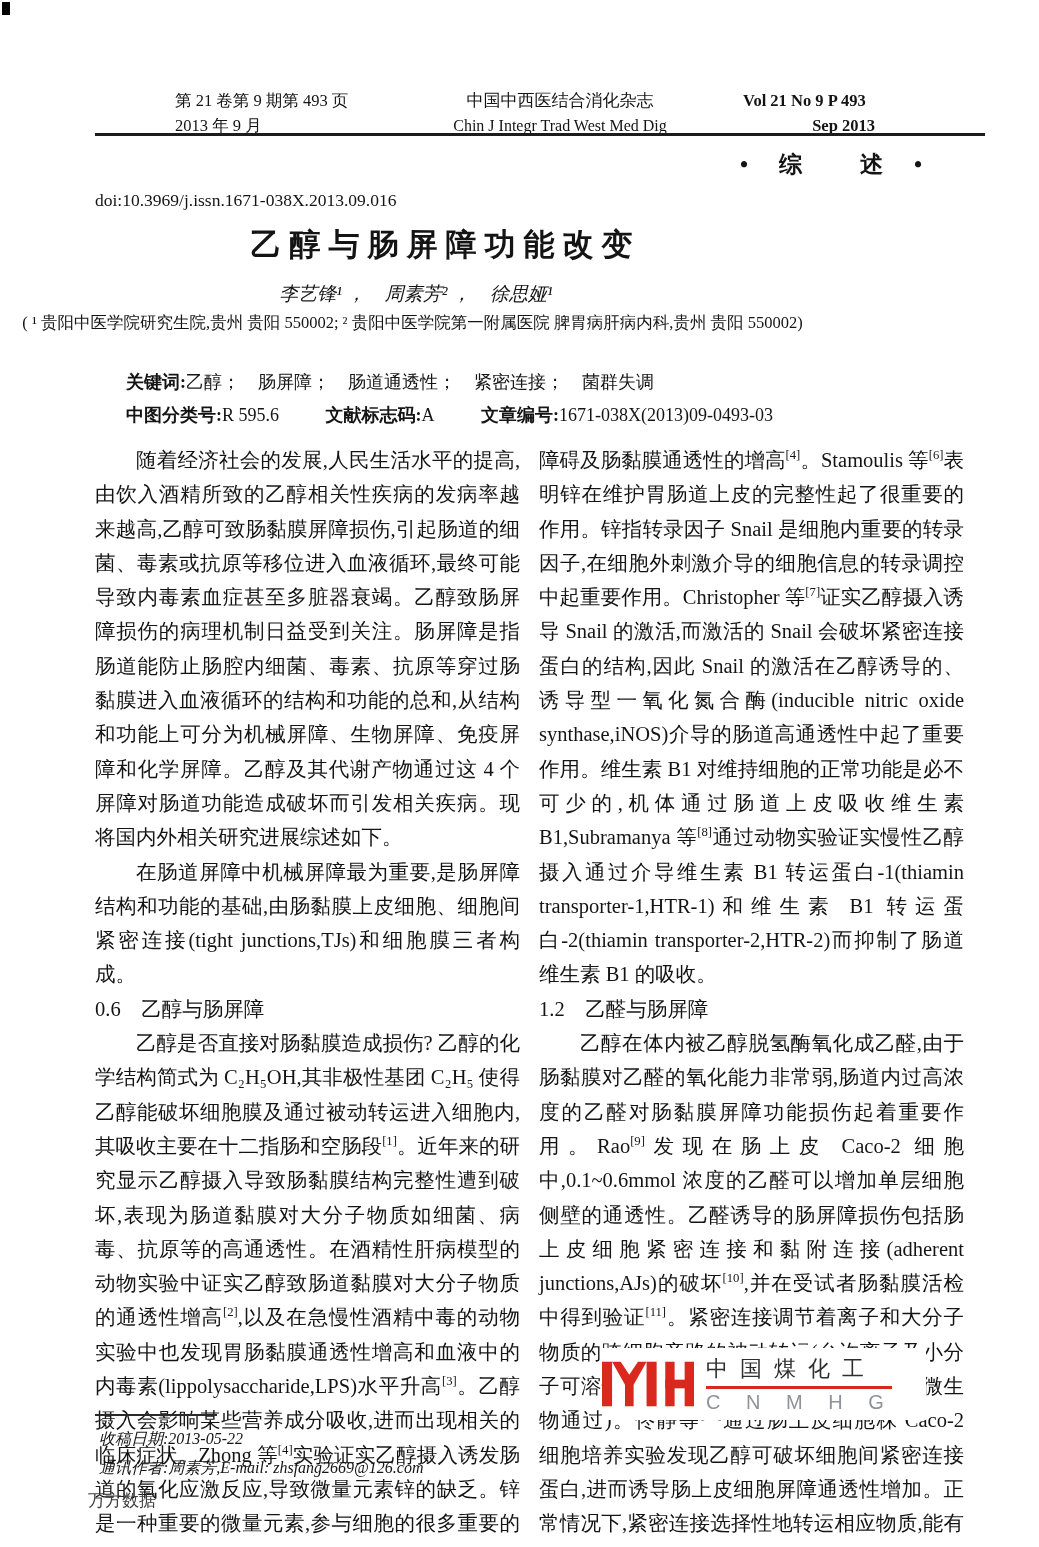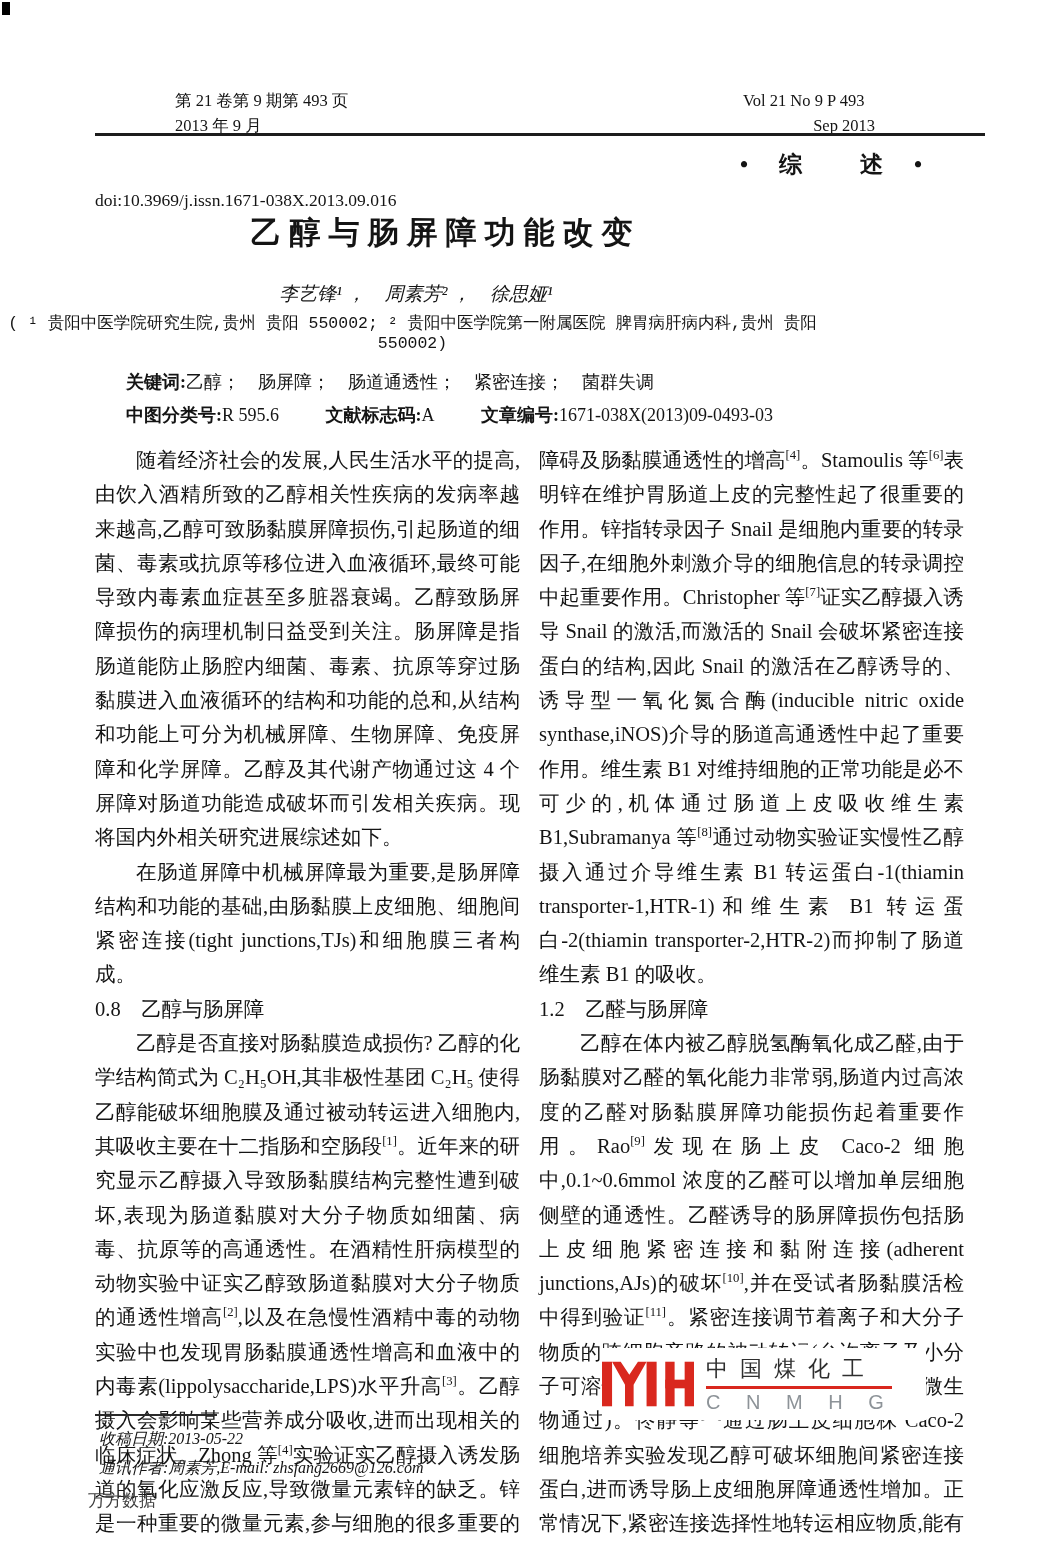--- a/index.html
+++ b/index.html
@@ -7,33 +7,33 @@
     position:relative; width:1039px; height:1547px; background:#fff;
     font-family:"Liberation Serif","DejaVu Serif",serif; color:#141414;
     overflow:hidden;
   }
   .corner-mark { position:absolute; top:2px; left:2px; width:8px; height:13px; background:#000; }
 
   
   .hdr-left  { position:absolute; top:88px;  left:175px; font-size:16.5px; line-height:25px; }
   .hdr-center{ position:absolute; top:88px;  left:360px; width:400px; text-align:center; font-size:17px; line-height:25px; }
   .hdr-center .en { font-size:16px; }
-  .hdr-right { position:absolute; top:88px;  left:743px; width:132px; font-size:16.5px; line-height:25px; }
+  .hdr-right { position:absolute; top:88px;  left:743px; width:132px; font-size:16.5px; line-height:25px;font-weight:bold; }
   .hdr-right .r2 { text-align:right; }
   .hdr-rule  { position:absolute; top:133px; left:95px;  width:890px; height:3px; background:#1c1c1c; }
 
   .section-label { position:absolute; top:149px; left:740px; width:210px; font-size:23px; font-weight:700; letter-spacing:4px; }
 
   .doi-line { position:absolute; top:190px; left:95px; font-size:17.5px; }
 
-  .article-title { position:absolute; top:212px; left:0; width:891px; text-align:center;
+  .article-title { position:absolute; top:224px; left:0; width:891px; text-align:center;
                    font-size:31px; font-weight:700; letter-spacing:8px; }
   .article-authors { position:absolute; top:281px; left:0; width:832px; text-align:center;
                      font-size:19px; font-style:italic; }
-  .article-affil { position:absolute; top:312px; left:0; width:825px; text-align:center; font-size:16.5px;font-family:Liberation Mono, monospace; }
+  .article-affil { position:absolute; top:312px; left:0; width:825px; text-align:center; font-size:16.5px; }
 
   .meta { position:absolute; top:366px; left:126px; width:845px; font-size:18px; line-height:33px; }
   .meta b { font-weight:700; }
   .meta .pair { margin-right:42px; }
 
   
   .columns { position:absolute; top:443px; left:95px; width:870px; display:flex; gap:19px;
              font-size:20.5px; line-height:34.3px; text-align:justify; }
   .col { width:425px; }
   .col p { margin:0; text-indent:2em; }
@@ -62,20 +62,24 @@
 <body>
 
 <div class="page">
 
   <div class="corner-mark"></div>
 
   <div class="hdr-left">
     <div>第 21 卷第 9 期第 493 页</div>
     <div>2013 年 9 月</div>
   </div>
+  <div class="hdr-center">
+    <div>中国中西医结合消化杂志</div>
+    <div class="en">Chin J Integr Trad West Med Dig</div>
+  </div>
   <div class="hdr-right">
     <div>Vol 21 No 9 P 493</div>
     <div class="r2">Sep 2013</div>
   </div>
   <div class="hdr-rule"></div>
 
   <div class="section-label">•　综　　述　•</div>
 
   <div class="doi-line">doi:10.3969/j.issn.1671-038X.2013.09.016</div>
 
@@ -91,21 +95,21 @@
       <span class="pair"><b>中图分类号:</b><span>R 595.6</span></span>
       <span class="pair"><b>文献标志码:</b><span>A</span></span>
       <span><b>文章编号:</b><span>1671-038X(2013)09-0493-03</span></span>
     </div>
   </div>
 
   <div class="columns">
     <div class="col">
       <p>随着经济社会的发展,人民生活水平的提高,由饮入酒精所致的乙醇相关性疾病的发病率越来越高,乙醇可致肠黏膜屏障损伤,引起肠道的细菌、毒素或抗原等移位进入血液循环,最终可能导致内毒素血症甚至多脏器衰竭。乙醇致肠屏障损伤的病理机制日益受到关注。肠屏障是指肠道能防止肠腔内细菌、毒素、抗原等穿过肠黏膜进入血液循环的结构和功能的总和,从结构和功能上可分为机械屏障、生物屏障、免疫屏障和化学屏障。乙醇及其代谢产物通过这 4 个屏障对肠道功能造成破坏而引发相关疾病。现将国内外相关研究进展综述如下。</p>
       <p>在肠道屏障中机械屏障最为重要,是肠屏障结构和功能的基础,由肠黏膜上皮细胞、细胞间紧密连接(tight junctions,TJs)和细胞膜三者构成。</p>
-      <p class="noindent h-reg">0.8　乙醇与肠屏障</p>
+      <p class="noindent h-reg">0.6　乙醇与肠屏障</p>
       <p>乙醇是否直接对肠黏膜造成损伤? 乙醇的化学结构简式为 C₂H₅OH,其非极性基团 C₂H₅ 使得乙醇能破坏细胞膜及通过被动转运进入细胞内,其吸收主要在十二指肠和空肠段<sup>[1]</sup>。近年来的研究显示乙醇摄入导致肠黏膜结构完整性遭到破坏,表现为肠道黏膜对大分子物质如细菌、病毒、抗原等的高通透性。在酒精性肝病模型的动物实验中证实乙醇致肠道黏膜对大分子物质的通透性增高<sup>[2]</sup>,以及在急慢性酒精中毒的动物实验中也发现胃肠黏膜通透性增高和血液中的内毒素(lippolysaccharide,LPS)水平升高<sup>[3]</sup>。乙醇摄入会影响某些营养成分吸收,进而出现相关的临床症状。Zhong 等<sup>[4]</sup>实验证实乙醇摄入诱发肠道的氧化应激反应,导致微量元素锌的缺乏。锌是一种重要的微量元素,参与细胞的很多重要的功能,如代谢、解毒、抗氧化、信号转导及基因调控等。锌的缺乏可能直接或间接破坏肠上皮细胞紧密连接蛋白的结构,进而导致肠上皮屏障功能</p>
     </div>
     <div class="col">
       <p class="noindent">障碍及肠黏膜通透性的增高<sup>[4]</sup>。Stamoulis 等<sup>[6]</sup>表明锌在维护胃肠道上皮的完整性起了很重要的作用。锌指转录因子 Snail 是细胞内重要的转录因子,在细胞外刺激介导的细胞信息的转录调控中起重要作用。Christopher 等<sup>[7]</sup>证实乙醇摄入诱导 Snail 的激活,而激活的 Snail 会破坏紧密连接蛋白的结构,因此 Snail 的激活在乙醇诱导的、诱导型一氧化氮合酶(inducible nitric oxide synthase,iNOS)介导的肠道高通透性中起了重要作用。维生素 B1 对维持细胞的正常功能是必不可少的,机体通过肠道上皮吸收维生素 B1,Subramanya 等<sup>[8]</sup>通过动物实验证实慢性乙醇摄入通过介导维生素 B1 转运蛋白-1(thiamin transporter-1,HTR-1)和维生素 B1 转运蛋白-2(thiamin transporter-2,HTR-2)而抑制了肠道维生素 B1 的吸收。</p>
       <p class="noindent h-reg">1.2　乙醛与肠屏障</p>
       <p>乙醇在体内被乙醇脱氢酶氧化成乙醛,由于肠黏膜对乙醛的氧化能力非常弱,肠道内过高浓度的乙醛对肠黏膜屏障功能损伤起着重要作用。Rao<sup>[9]</sup>发现在肠上皮 Caco-2 细胞中,0.1~0.6mmol 浓度的乙醛可以增加单层细胞侧壁的通透性。乙醛诱导的肠屏障损伤包括肠上皮细胞紧密连接和黏附连接(adherent junctions,AJs)的破坏<sup>[10]</sup>,并在受试者肠黏膜活检中得到验证<sup>[11]</sup>。紧密连接调节着离子和大分子物质的跨细胞旁路的被动转运(允许离子及小分子可溶性物质通过,而不允许毒性大分子及微生物通过)。佟静等<sup>[12]</sup>通过肠上皮细胞株 Caco-2 细胞培养实验发现乙醇可破坏细胞间紧密连接蛋白,进而诱导肠上皮细胞屏障通透性增加。正常情况下,紧密连接选择性地转运相应物质,能有效地阻止肠腔内细菌、毒素及炎症介质等物质的旁细胞转运,维持肠黏膜上皮屏障功能的完整。乙醇及乙醛致使紧密上皮的高通透性,细菌或毒素膜受损时,可刺激肠上皮细胞产生大量细胞因子作用于紧密连接结构,导致肠道屏障的破坏,肠黏膜通透性升高。</p>
     </div>
   </div>
 
   <div class="foot-divider"></div>

